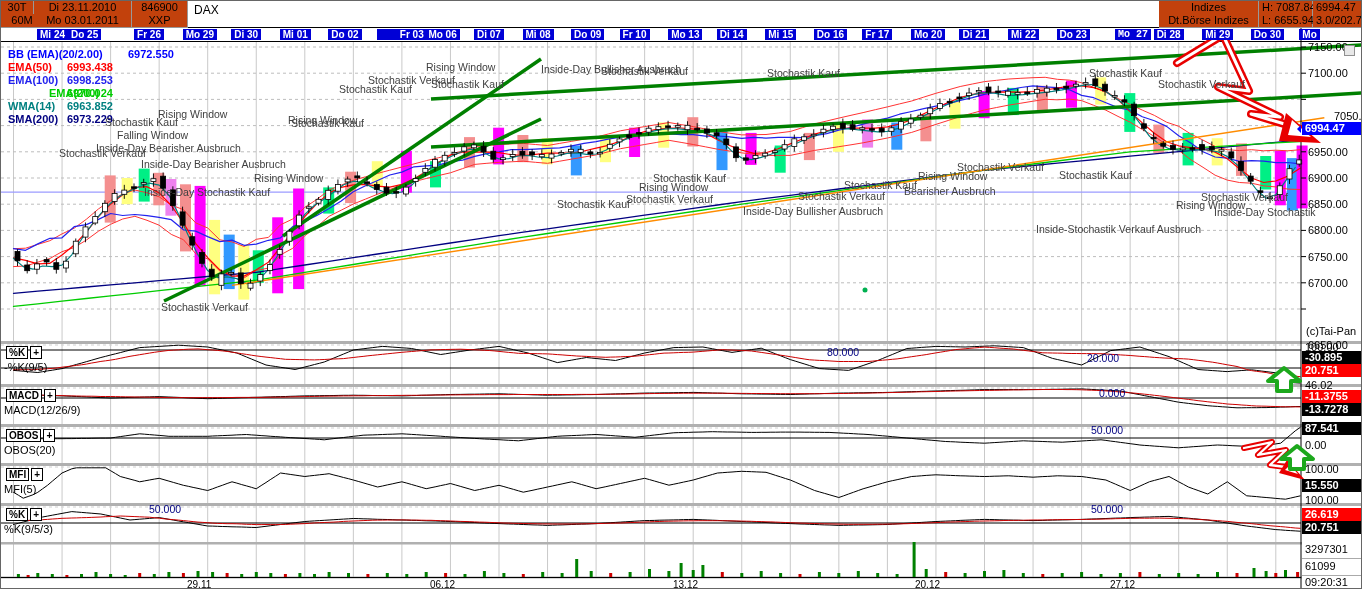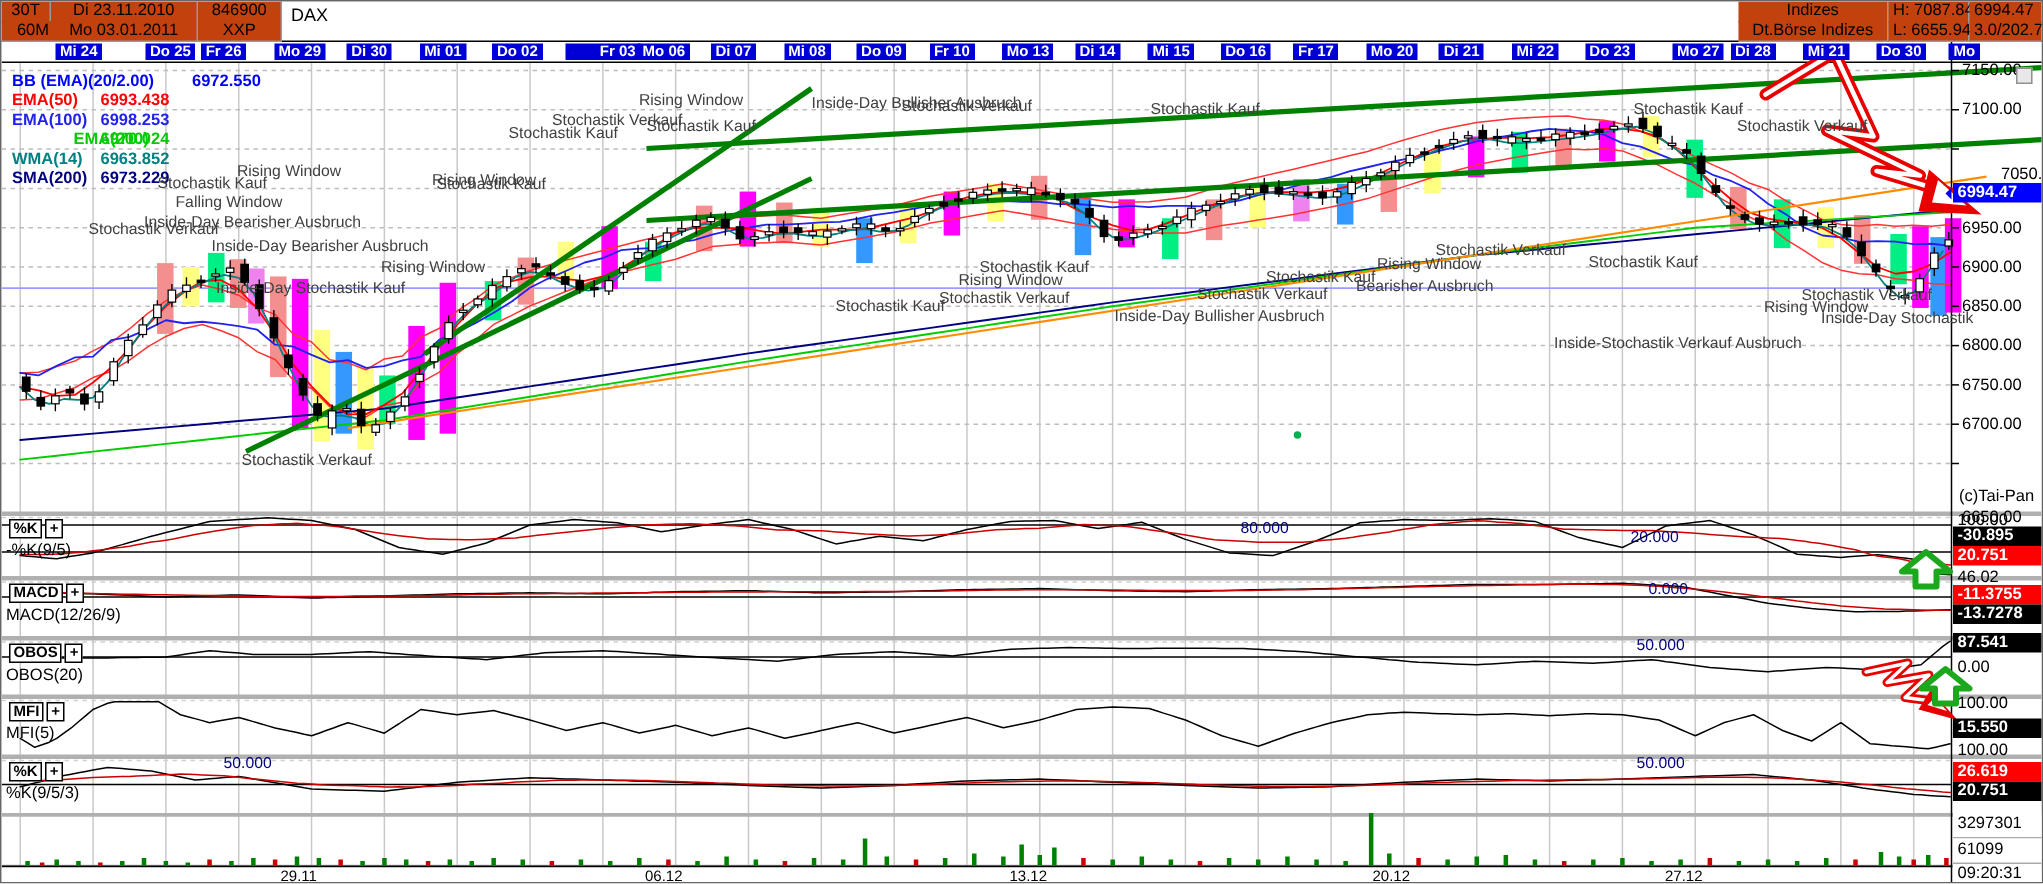--- a/index.html
+++ b/index.html
@@ -549,44 +549,44 @@
       <polyline points="1243,447 1271,441 1257,454 1285,449 1269,464 1292,467" fill="none" stroke="#ffffff" stroke-width="2.2800000000000002" stroke-linejoin="round" stroke-linecap="round"></polyline>
       <polygon points="1286,459 1304,479 1278,472" fill="#e80000"></polygon>
       <polygon points="1289,464 1297,473 1284,469" fill="#ffffff"></polygon>
       <polygon points="1267,380 1283,367 1299,380 1290,380 1290,390 1276,390 1276,380" fill="#ffffff" stroke="#1ca81c" stroke-width="4" stroke-linejoin="round"></polygon>
       <polygon points="1280,458 1296,445 1312,458 1303,458 1303,468 1289,468 1289,458" fill="#ffffff" stroke="#1ca81c" stroke-width="4" stroke-linejoin="round"></polygon>
       <circle cx="864" cy="289" r="2.5" fill="#00b050"></circle>
     </svg>
 
   <div id="tabs">
       <div class="tab" style="left: 36px;">Mi 24</div>
-      <div class="tab" style="left: 67px; margin-left: 29px;">Do 25</div>
+      <div class="tab" style="left: 67px;">Do 25</div>
       <div class="tab" style="left: 133.1px;">Fr 26</div>
       <div class="tab" style="left: 181.65px;">Mo 29</div>
       <div class="tab" style="left: 230.2px;">Di 30</div>
       <div class="tab" style="left: 278.75px;">Mi 01</div>
       <div class="tab" style="left: 327.3px;">Do 02</div>
       <div class="tab" style="left: 375.85px; padding-left: 23px;">Fr 03</div>
       <div class="tab" style="left: 424.4px;">Mo 06</div>
       <div class="tab" style="left: 472.95px;">Di 07</div>
       <div class="tab" style="left: 521.5px;">Mi 08</div>
       <div class="tab" style="left: 570.05px;">Do 09</div>
       <div class="tab" style="left: 618.6px;">Fr 10</div>
       <div class="tab" style="left: 667.15px;">Mo 13</div>
       <div class="tab" style="left: 715.7px;">Di 14</div>
       <div class="tab" style="left: 764.25px;">Mi 15</div>
       <div class="tab" style="left: 812.8px;">Do 16</div>
       <div class="tab" style="left: 861.35px;">Fr 17</div>
       <div class="tab" style="left: 909.9px;">Mo 20</div>
       <div class="tab" style="left: 958.45px;">Di 21</div>
       <div class="tab" style="left: 1007px;">Mi 22</div>
       <div class="tab" style="left: 1055.55px;">Do 23</div>
-      <div class="tab" style="left: 1114px;">Mo 27</div>
+      <div class="tab" style="left: 1114px; font-family: Liberation Mono, monospace;">Mo 27</div>
       <div class="tab" style="left: 1152.65px;">Di 28</div>
-      <div class="tab" style="left: 1201.2px;">Mi 21</div>
+      <div class="tab" style="left: 1201.2px;">Mi 29</div>
       <div class="tab" style="left: 1249.75px;">Do 30</div>
       <div class="tab" style="left: 1298.3px;">Mo</div>
     </div>
   <div id="legend">
       <div class="legend-row" style="left: 7px; top: 47px; color: rgb(0, 0, 255);"><span>BB (EMA)(20/2.00)</span><span style="position: absolute; left: 120px;">6972.550</span></div>
       <div class="legend-row" style="left: 7px; top: 60px; color: rgb(255, 0, 0);"><span>EMA(50)</span><span style="position: absolute; left: 59px;">6993.438</span></div>
       <div class="legend-row" style="left: 7px; top: 73px; color: rgb(34, 34, 238);"><span>EMA(100)</span><span style="position: absolute; left: 59px;">6998.253</span></div>
       <div class="legend-row" style="left: 7px; top: 86px; color: rgb(0, 204, 0); padding-left: 41px;"><span>EMA(200)</span><span style="position: absolute; left: 59px;">6970.024</span></div>
       <div class="legend-row" style="left: 7px; top: 99px; color: rgb(0, 128, 128);"><span>WMA(14)</span><span style="position: absolute; left: 59px;">6963.852</span></div>
       <div class="legend-row" style="left: 7px; top: 112px; color: rgb(0, 0, 128);"><span>SMA(200)</span><span style="position: absolute; left: 59px;">6973.229</span></div>

